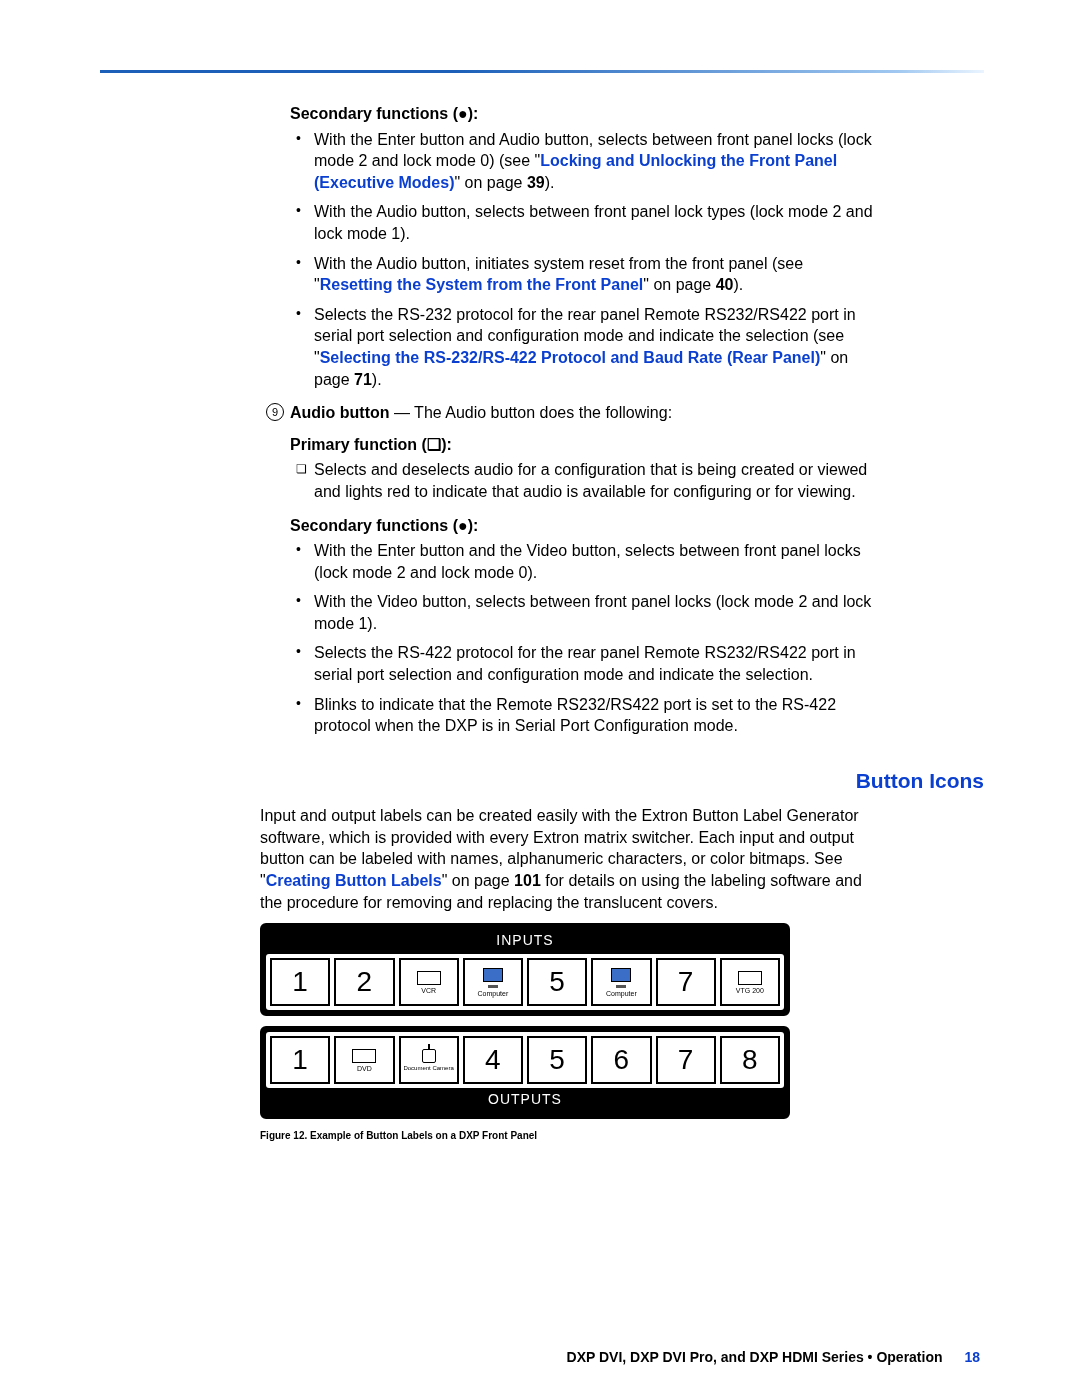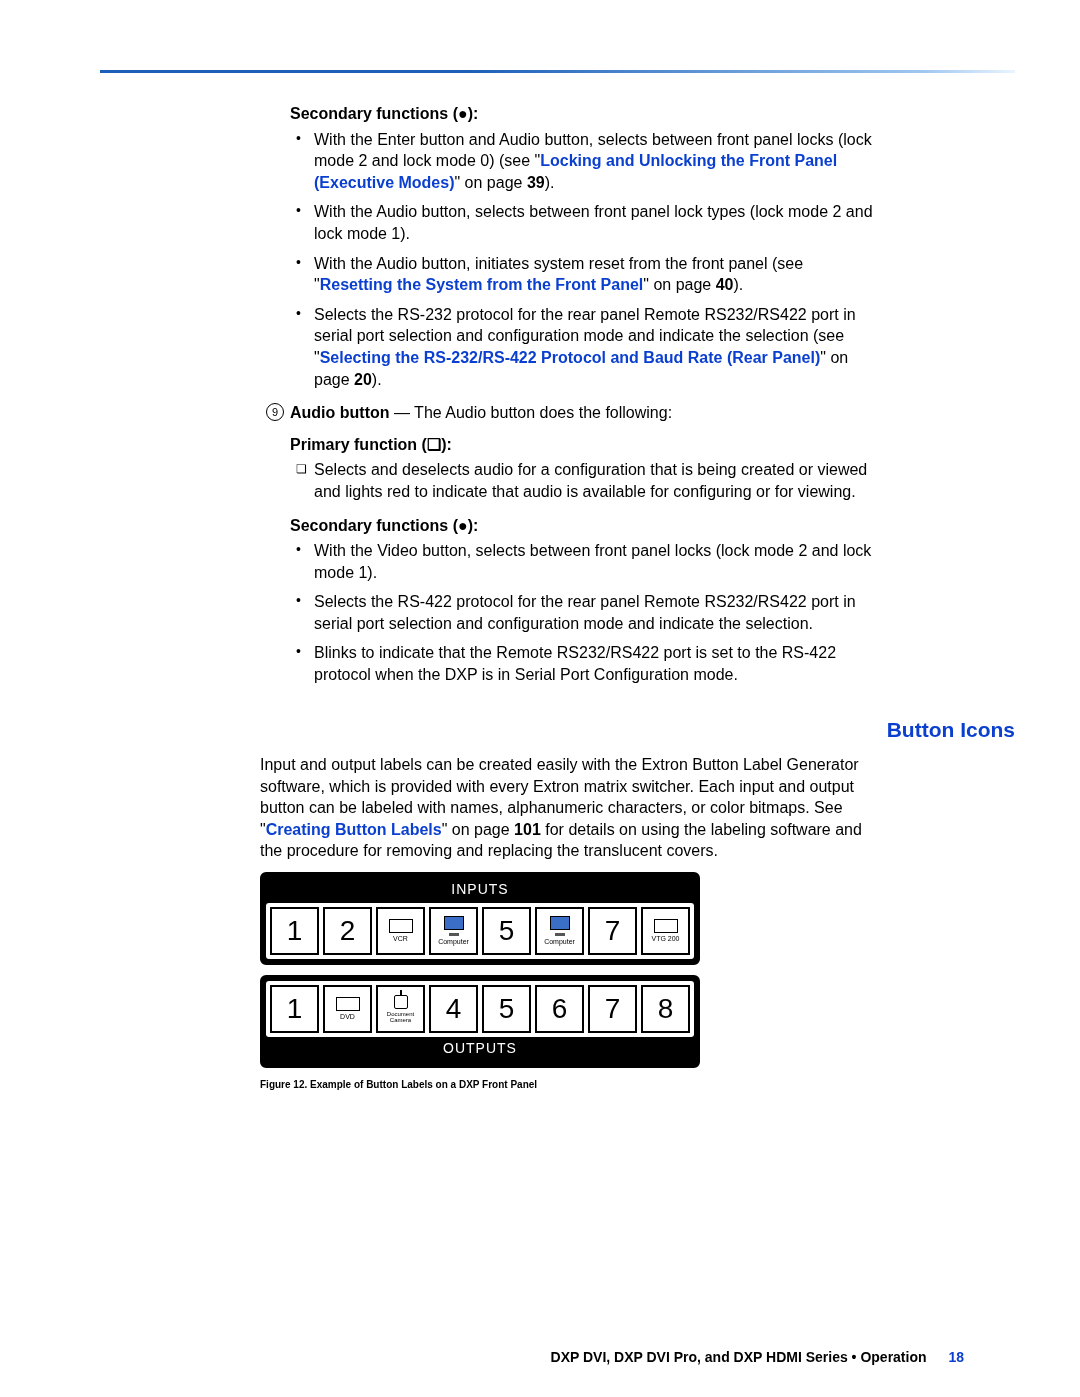--- a/index.html
+++ b/index.html
@@ -7,21 +7,21 @@
     font-family: Helvetica, Arial, sans-serif;
     font-size: 16px;
     line-height: 1.35;
     color: #000;
     width: 1080px;
     height: 1397px;
     background: #fff;
     position: relative;
   }
   .page {
-    padding: 70px 65px 40px 100px;
+    padding: 70px 96px 40px 100px;
   }
   .top-rule {
     height: 3px;
     background: linear-gradient(to right, #1b5fb8 0%, #1b5fb8 40%, #9fc7f0 90%, #eaf4ff 100%);
     margin-bottom: 30px;
   }
   .content-block {
     margin-left: 190px;
     max-width: 590px;
   }
@@ -80,21 +80,21 @@
     text-align: right;
   }
   .body-para {
     margin-left: 160px;
     max-width: 620px;
     margin-bottom: 10px;
   }
   .figure-wrap {
     margin-left: 160px;
     margin-top: 10px;
-    width: 440px;
+    width: 530px;
   }
   .panel-box {
     border: 2px solid #000;
     border-radius: 6px;
     background: #000;
     padding: 4px;
     margin-bottom: 10px;
   }
   .panel-label {
     color: #fff;
@@ -140,21 +140,21 @@
   .mini-monitor { width:20px;height:14px;border:1px solid #000;background:#3a6ec7; }
   .mini-stand { width:10px;height:3px;background:#555;margin-top:1px; }
   .fig-caption {
     font-weight: bold;
     font-size: 10px;
     margin-top: 6px;
   }
   .footer {
     position: absolute;
     bottom: 30px;
-    right: 116px;
+    right: 100px;
     font-size: 14px;
     font-weight: bold;
   }
   .footer .pg { color: #0a3fcf; margin-left: 18px; }
 </style>
 </head>
 <body>
 
 <div class="page">
   <div class="top-rule"></div>
@@ -164,36 +164,37 @@
     <div class="section-head">Secondary functions (●):</div>
     <ul class="bullets">
       <li>
         <span>With the Enter button and Audio button, selects between front panel locks (lock mode 2 and lock mode 0) (see "</span><span class="link">Locking and Unlocking the Front Panel (Executive Modes)</span><span>" on page </span><span class="bold">39</span><span>).</span>
       </li>
       <li>With the Audio button, selects between front panel lock types (lock mode 2 and lock mode 1).</li>
       <li>
         <span>With the Audio button, initiates system reset from the front panel (see "</span><span class="link">Resetting the System from the Front Panel</span><span>" on page </span><span class="bold">40</span><span>).</span>
       </li>
       <li>
-        <span>Selects the RS-232 protocol for the rear panel Remote RS232/RS422 port in serial port selection and configuration mode and indicate the selection (see "</span><span class="link">Selecting the RS-232/RS-422 Protocol and Baud Rate (Rear Panel)</span><span>" on page </span><span class="bold">20</span><span>).</span>
+        <span>Selects the RS-232 protocol for the rear panel Remote RS232/RS422 port in serial port selection and configuration mode and indicate the selection (see "</span><span class="link">Selecting the RS-232/RS-422 Protocol and Baud Rate (Rear Panel)</span><span>" on page </span><span class="bold">71</span><span>).</span>
       </li>
     </ul>
 
     <div class="audio-line">
       <span class="callout-circle">9</span>
       <span class="bold">Audio button</span><span> — The Audio button does the following:</span>
     </div>
 
     <div class="section-head">Primary function (❏):</div>
     <ul class="bullets square">
       <li>Selects and deselects audio for a configuration that is being created or viewed and lights red to indicate that audio is available for configuring or for viewing.</li>
     </ul>
 
     <div class="section-head">Secondary functions (●):</div>
     <ul class="bullets">
+      <li>With the Enter button and the Video button, selects between front panel locks (lock mode 2 and lock mode 0).</li>
       <li>With the Video button, selects between front panel locks (lock mode 2 and lock mode 1).</li>
       <li>Selects the RS-422 protocol for the rear panel Remote RS232/RS422 port in serial port selection and configuration mode and indicate the selection.</li>
       <li>Blinks to indicate that the Remote RS232/RS422 port is set to the RS-422 protocol when the DXP is in Serial Port Configuration mode.</li>
     </ul>
   </div>
 
   <h2 class="blue-head">Button Icons</h2>
 
 
   <p class="body-para">

